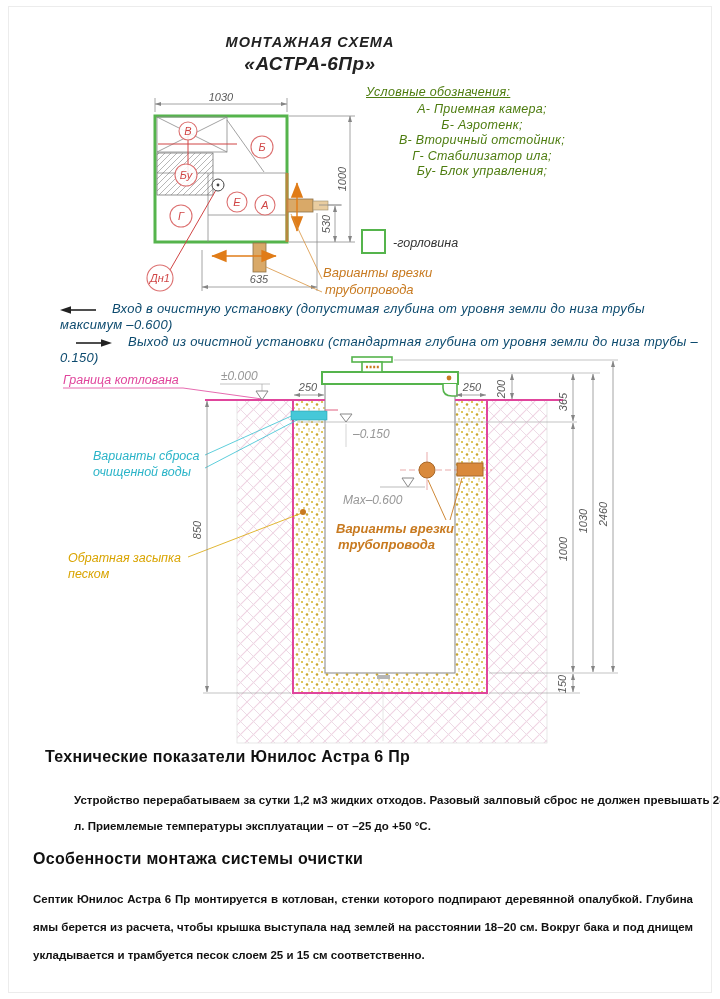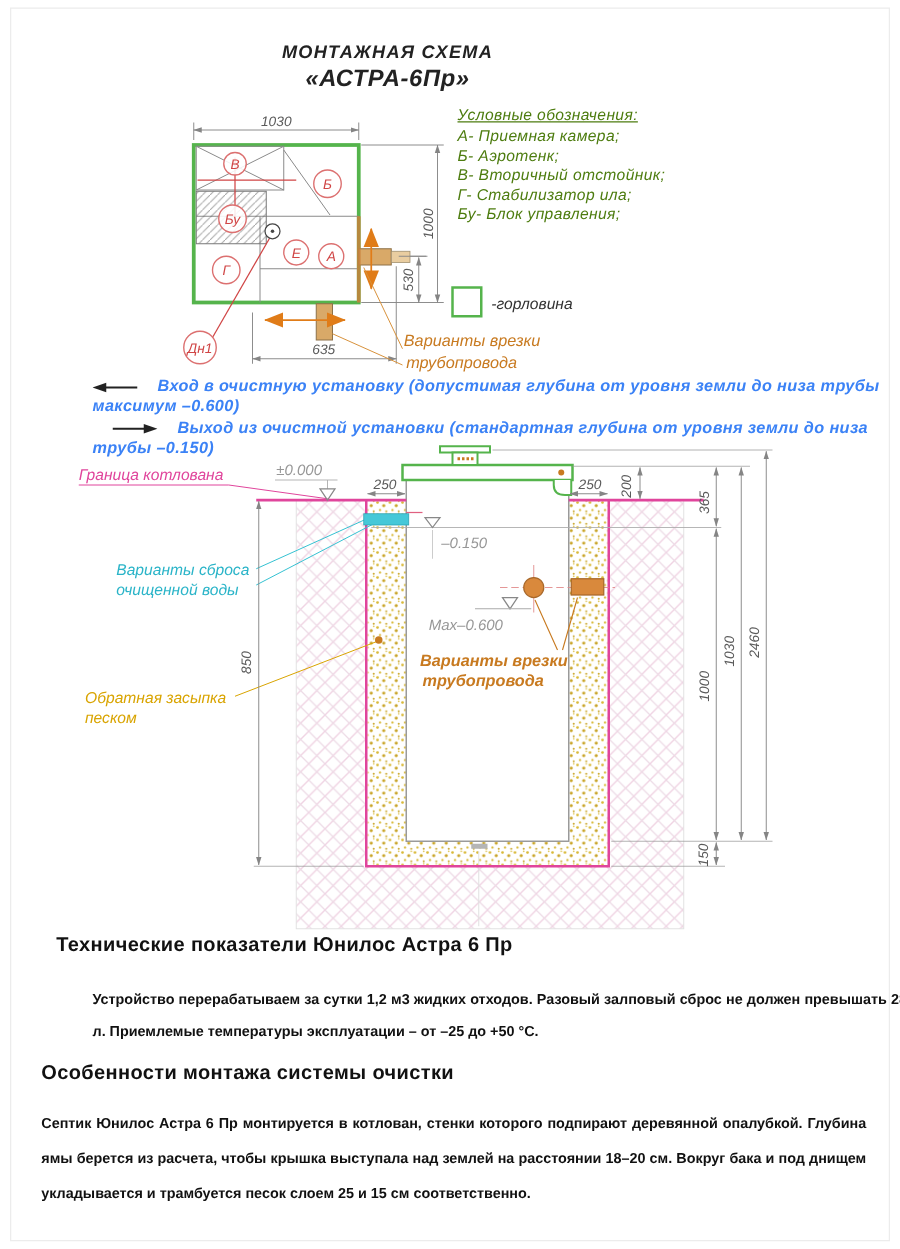--- a/index.html
+++ b/index.html
@@ -6,23 +6,23 @@
   body{width:720px;height:999px;position:relative;background:#fff;overflow:hidden;
        font-family:"Liberation Sans",sans-serif;}
   .frame{position:absolute;left:8px;top:6px;right:8px;bottom:6px;border:1px solid #ececec;pointer-events:none;}
   svg.draw{position:absolute;left:0;top:0;}
   .abs{position:absolute;}
   .title-block{left:160px;top:34px;width:300px;text-align:center;color:#222;}
   .title-l1{font-style:italic;font-size:14.5px;letter-spacing:1px;font-weight:bold;}
   .title-l2{font-style:italic;font-size:19px;font-weight:bold;margin-top:3px;letter-spacing:.5px;}
   .legend{left:366px;top:85px;width:232px;color:#4d7c0f;font-style:italic;font-size:12.5px;letter-spacing:.3px;}
   .legend-title{text-decoration:underline;margin-bottom:3px;}
-  .legend ul{list-style:none;margin:0;padding:0;}
+  .legend ul{list-style:none;margin:0;padding:0;text-align:center;}
   .legend li{line-height:15.6px;}
-  .ann{left:74px;width:645px;font-style:italic;font-size:13px;letter-spacing:.3px;color:#3b82f6;line-height:16px;font-weight:bold;}
+  .ann{left:60px;width:645px;font-style:italic;font-size:13px;letter-spacing:.3px;color:#0c4a6e;line-height:16px;}
   .ann-inlet{top:301px;}
   .ann-outlet{top:334px;}
   .arr{vertical-align:middle;margin-right:16px;}
   .arr-out{margin-left:16px;}
   .arr line{stroke:#222;stroke-width:1.6;}
   .arr polygon{fill:#222;}
   .specs-h{color:#111;font-weight:bold;font-size:16px;letter-spacing:.3px;}
   .specs-p{color:#111;font-weight:bold;font-size:11.5px;text-align:justify;}
   .h1{left:45px;top:748px;}
   .p1{left:33px;top:787px;width:658px;line-height:26px;margin-left:41px;}

